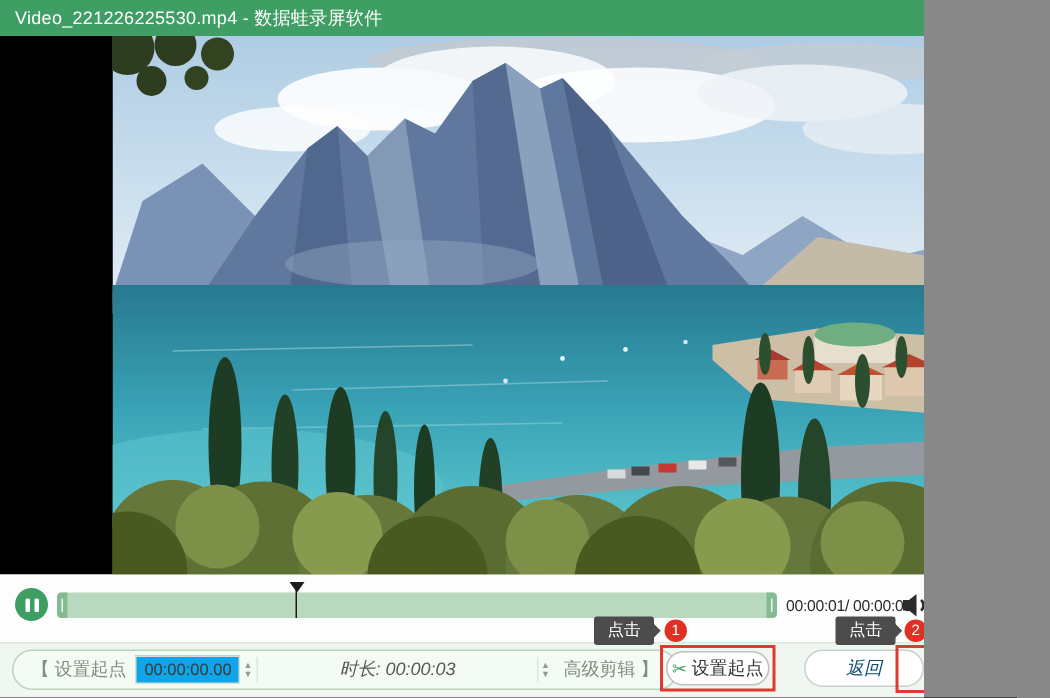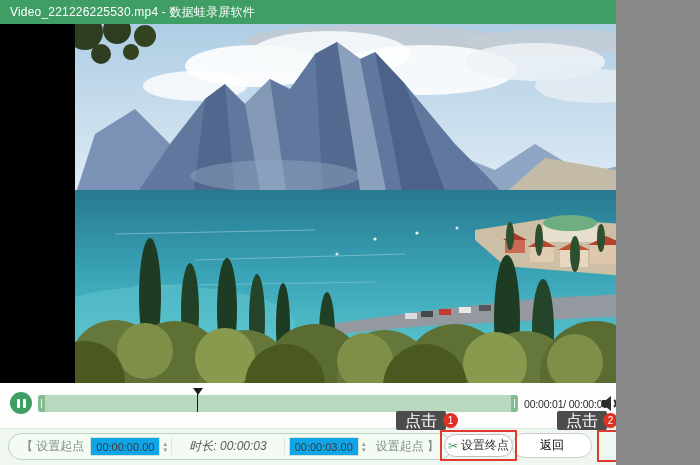--- a/index.html
+++ b/index.html
@@ -37,21 +37,21 @@
     border-left:5px solid transparent; border-right:5px solid transparent; border-top:7px solid #1c1c1c; }
   .playhead .stem { position:absolute; left:4.5px; top:5px; width:1px; height:19px; background:#1c1c1c; }
   .time-display { position:absolute; left:524px; top:15px; font-size:10.5px; color:#2b2b2b;
     letter-spacing:-.2px; white-space:nowrap; }
   .icon-btn { position:absolute; }
   .chevron-down { position:absolute; left:653px; top:16px; width:7px; height:7px;
     border-right:1.6px solid #2b2b2b; border-bottom:1.6px solid #2b2b2b; transform:rotate(45deg); }
 
   
   .tip { position:absolute; height:19px; line-height:19px; padding:0 9px; background:#4c4c4c;
-    color:#fff; font-size:16px; border-radius:2px; z-index:5; }
+    color:#fff; font-size:11px; border-radius:2px; z-index:5; }
   .tip::after { content:""; position:absolute; right:-3px; top:6px; width:7px; height:7px;
     background:#4c4c4c; transform:rotate(45deg); }
   .badge { position:absolute; width:15px; height:15px; border-radius:50%; background:#e03024;
     color:#fff; font-size:10px; line-height:15px; text-align:center; z-index:5; }
   .tip1 { left:396px; top:411px; } .badge1 { left:443px; top:413px; }
   .tip2 { left:557px; top:411px; } .badge2 { left:603px; top:413px; }
 
   
   .bottombar { position:absolute; left:0; top:428px; width:700px; height:37px;
     background:#f0f7f0; border-top:1px solid #dde9dd; }
@@ -70,22 +70,22 @@
 
   .hl-box { position:absolute; border:2px solid #e0392e; z-index:4; }
   .hl-adv  { left:440px; top:1px; width:77px; height:31px; }
   .hl-done { left:597px; top:1px; width:96px; height:32px; }
 
   .pill-btn { position:absolute; display:flex; align-items:center; justify-content:center;
     border-radius:13px; font-size:12px; cursor:default; white-space:nowrap; }
   .adv-btn  { left:444px; top:5px; width:69px; height:23px; background:#fdfdfd;
     border:1px solid #bfbfbf; color:#333; }
   .adv-btn .scissors { color:#3e9e63; font-size:12px; margin-right:3px; }
-  .back-btn { left:512px; top:4px; width:80px; height:25px; background:#fff;
-    border:1px solid #c9cfc9; color:#000000; }
+  .back-btn { left:536px; top:4px; width:80px; height:25px; background:#fff;
+    border:1px solid #c9cfc9; color:#0c4a6e;font-style:italic; }
   .done-btn { left:601px; top:5px; width:88px; height:24px; background:#2f8a58; color:#fff; }
 </style>
 </head>
 <body>
 
 <div class="window">
 
   <div class="titlebar">
     <span class="title">Video_221226225530.mp4 - 数据蛙录屏软件</span>
     <span class="win-controls">
@@ -261,32 +261,31 @@
     <div class="trim-group">
       <span class="set-label set-start">【 设置起点</span>
       <input class="time-input" readonly="" value="00:00:00.00" style="">
       <span class="stepper">
         <span>▲</span>
         <span>▼</span>
       </span>
       <span class="vsep"></span>
       <span class="duration">时长: 00:00:03</span>
       <span class="vsep"></span>
-      <input class="time-input" readonly="" style="margin-left: 4px;" value="00:00:03.00">
       <span class="stepper">
         <span>▲</span>
         <span>▼</span>
       </span>
-      <span class="set-label set-end">设置起点 】</span>
+      <span class="set-label set-end">高级剪辑 】</span>
     </div>
 
     <div class="hl-box hl-adv"></div>
     <div class="pill-btn adv-btn">
       <span class="scissors">✂</span>
-      <span>设置终点</span>
+      <span>设置起点</span>
     </div>
 
     <div class="pill-btn back-btn">返回</div>
 
     <div class="hl-box hl-done"></div>
   </div>
 
 </div>
 
 </body></html>

